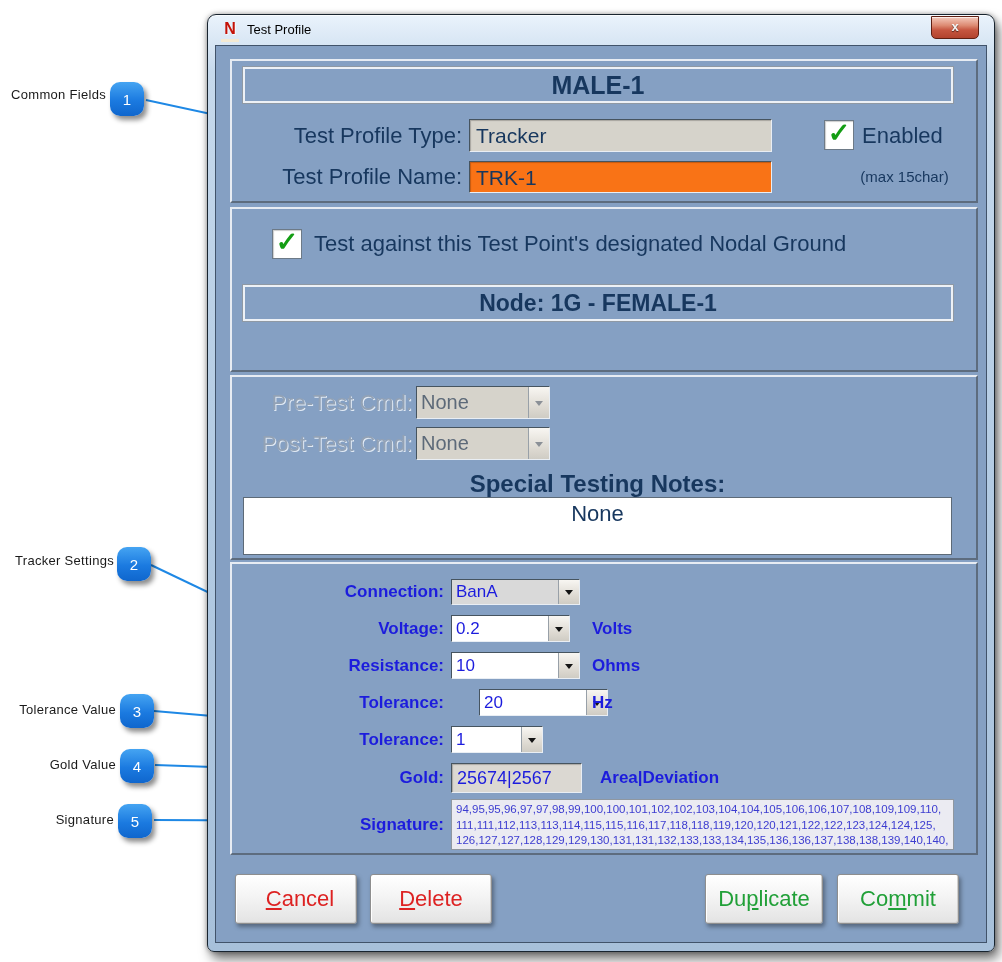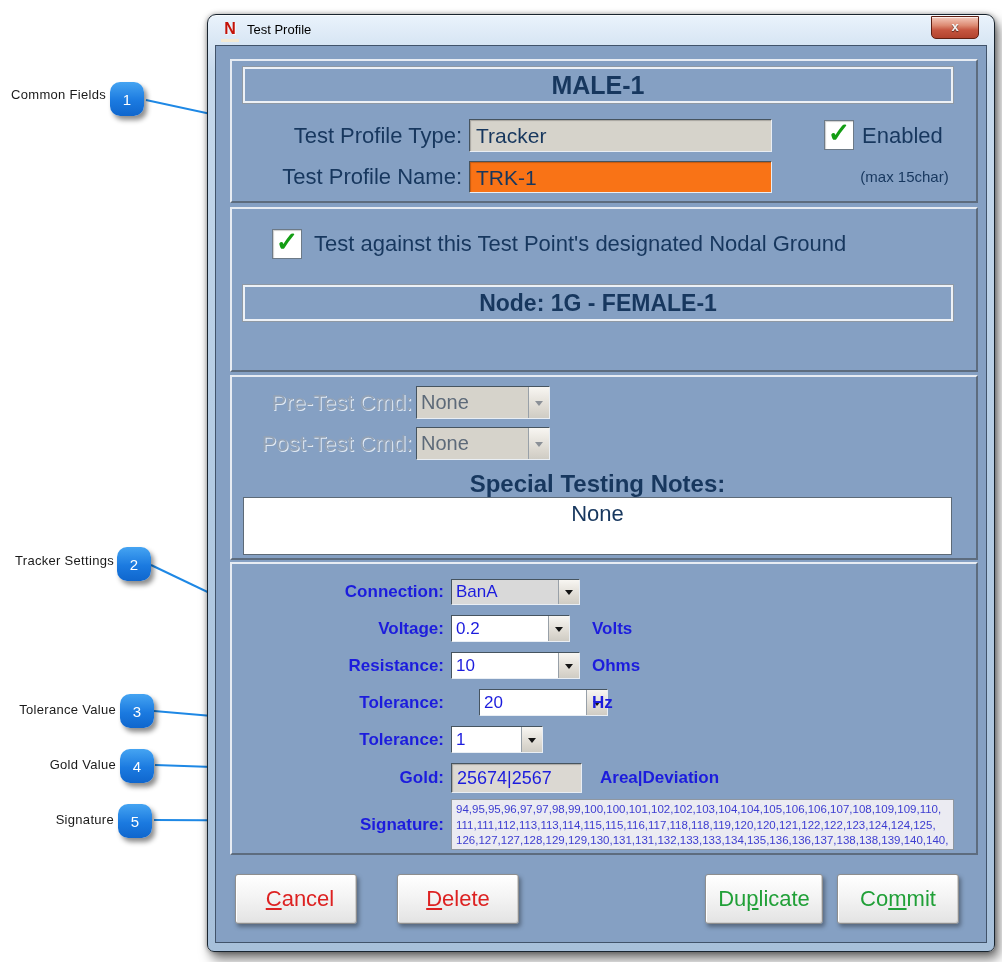--- a/index.html
+++ b/index.html
@@ -223,19 +223,19 @@
 
         <div class="blu-lbl" style="left:0;top:235px;width:212px;line-height:51px;">Signature:</div>
         <div class="sig-box" style="left:219px;top:235px;width:503px;height:51px;">
           <div>94,95,95,96,97,97,98,99,100,100,101,102,102,103,104,104,105,106,106,107,108,109,109,110,</div>
           <div>111,111,112,113,113,114,115,115,116,117,118,118,119,120,120,121,122,122,123,124,124,125,</div>
           <div>126,127,127,128,129,129,130,131,131,132,133,133,134,135,136,136,137,138,138,139,140,140,</div>
         </div>
       </div>
 
       <div class="btn btn-red" style="left:19px;padding-left:8px;"><span></span><span class="mn">C</span><span>ancel</span></div>
-      <div class="btn btn-red" style="left:154px;margin-left:27px;"><span></span><span class="mn">D</span><span>elete</span></div>
+      <div class="btn btn-red" style="left:154px;"><span></span><span class="mn">D</span><span>elete</span></div>
       <div class="btn btn-green" style="left:489px;width:118px;"><span>Du</span><span class="mn">p</span><span>licate</span></div>
       <div class="btn btn-green" style="left:621px;"><span>Co</span><span class="mn">m</span><span>mit</span></div>
 
     </div>
   </div>
 </div>
 
 </body></html>

